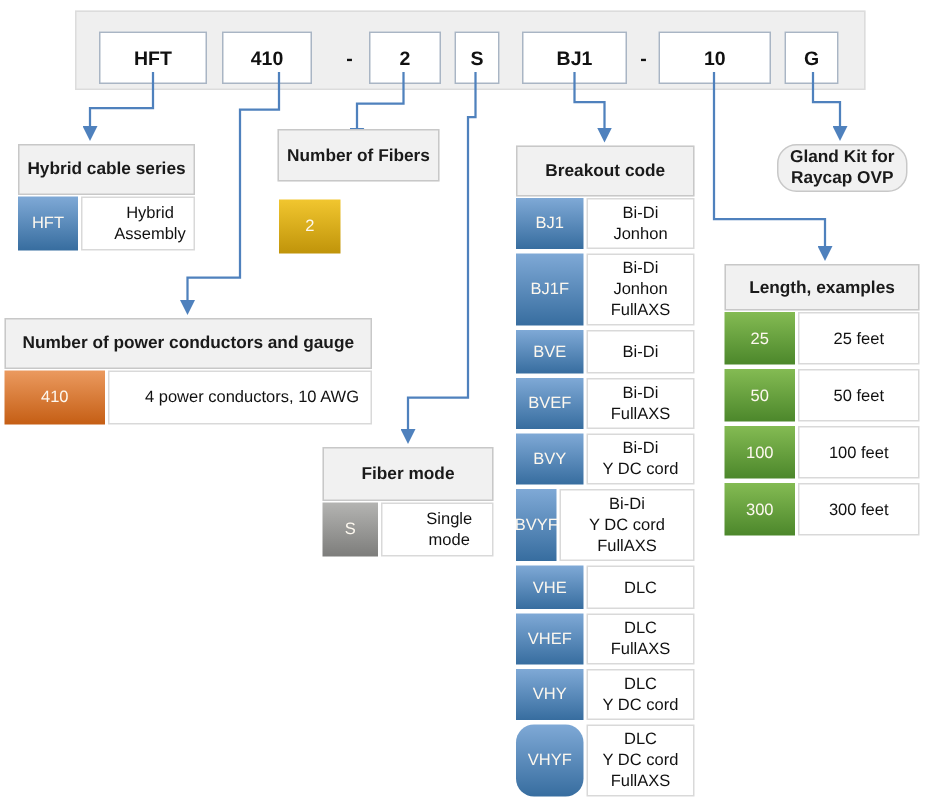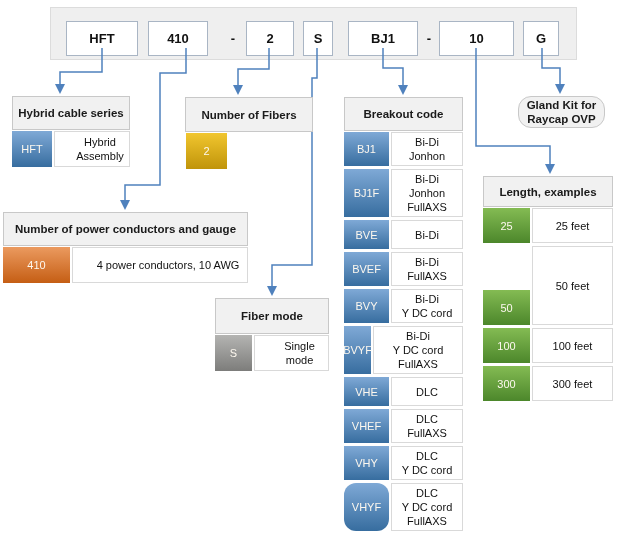--- a/index.html
+++ b/index.html
@@ -88,21 +88,21 @@
     <polyline points="542,48 542,68 560,68 560,90" marker-end="url(#arrow)"></polyline>
   </svg>
 
   <div class="hdr" style="left:12px;top:96px;width:118px;height:34px;">Hybrid cable series</div>
   <div class="row" style="left:12px;top:131px;width:118px;height:36px;">
     <div class="cell-code g-blue" style="width:40px;">HFT</div>
     <div class="cell-desc">Hybrid
 Assembly</div>
   </div>
 
-  <div class="hdr" style="left:185px;top:97px;width:128px;height:35px;">Number of Fibers</div>
+  <div class="hdr" style="left:185px;top:86px;width:108px;height:35px;">Number of Fibers</div>
   <div class="cell-code g-gold" style="position:absolute;left:186px;top:133px;width:41px;height:36px;">2</div>
 
   <div class="hdr" style="left:3px;top:212px;width:245px;height:34px;">Number of power conductors and gauge</div>
   <div class="row" style="left:3px;top:247px;width:245px;height:36px;">
     <div class="cell-code g-orange" style="width:67px;">410</div>
     <div class="cell-desc">4 power conductors, 10 AWG</div>
   </div>
 
   <div class="hdr" style="left:215px;top:298px;width:114px;height:36px;">Fiber mode</div>
   <div class="row" style="left:215px;top:335px;width:114px;height:36px;">
@@ -180,21 +180,21 @@
 
   <div class="hdr" style="left:483px;top:176px;width:130px;height:31px;">Length, examples</div>
   <div class="vtable" style="left:483px;top:208px;width:130px;">
 
       <div class="trow">
         <div class="cell-code g-green" style="width:47px;min-height:35px;">25</div>
         <div class="cell-desc" style="min-height:35px;">25 feet</div>
       </div>
 
       <div class="trow">
-        <div class="cell-code g-green" style="width:47px;min-height:35px;margin-top:44px;">50</div>
+        <div class="cell-code g-green" style="width:47px;min-height:35px;">50</div>
         <div class="cell-desc" style="min-height:35px;">50 feet</div>
       </div>
 
       <div class="trow">
         <div class="cell-code g-green" style="width:47px;min-height:35px;">100</div>
         <div class="cell-desc" style="min-height:35px;">100 feet</div>
       </div>
 
       <div class="trow">
         <div class="cell-code g-green" style="width:47px;min-height:35px;">300</div>

